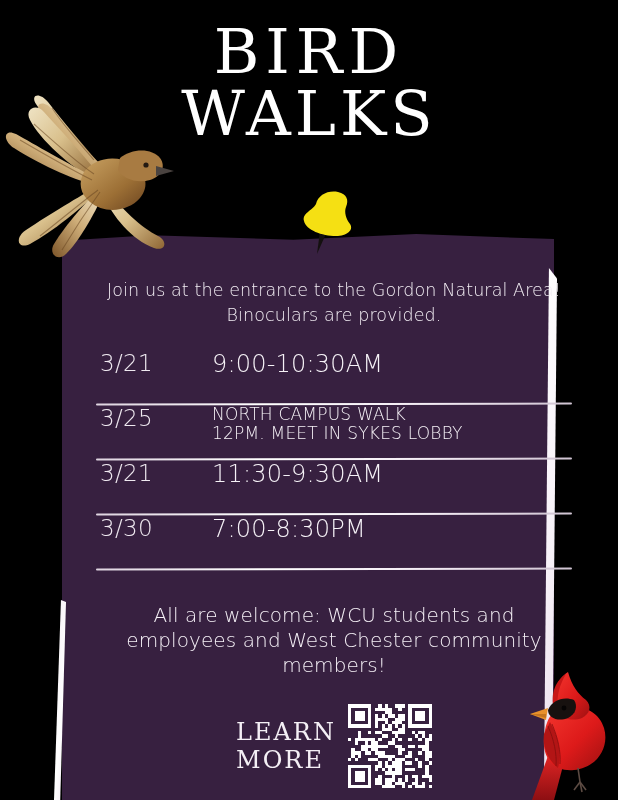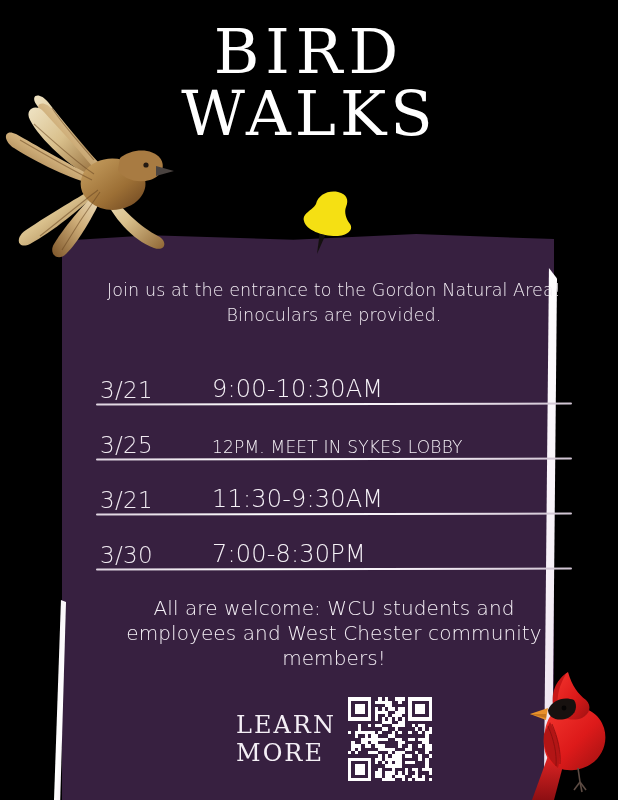--- a/index.html
+++ b/index.html
@@ -80,21 +80,21 @@
     font-family:"DejaVu Sans", sans-serif;
     font-weight:300;
     letter-spacing:0.1px;
     padding:0 14px;
   }
 
   
   .schedule { margin-top:22px; padding:0 4px; }
   .row {
     display:flex;
-    align-items:flex-end;
+    align-items:flex-start;
     min-height:53px;
   }
   .row .date {
     width:118px;
     flex:0 0 118px;
     color:#efe9f0;
     font-size:23px;
     font-family:"DejaVu Sans", sans-serif;
     font-weight:300;
     padding-left:6px;
@@ -115,21 +115,21 @@
   }
   .rule {
     height:2px;
     background:linear-gradient(90deg,#ded4e0 0%,#ffffff 35%,#f3ecf4 70%,#cfc3d2 100%);
     margin:0 2px;
     border-radius:1px;
     transform:rotate(-0.10deg);
   }
 
   .welcome {
-    margin-top:26px;
+    margin-top:33px;
     text-align:center;
     color:#f5f0f6;
     font-size:20px;
     line-height:1.26;
     font-family:"DejaVu Sans", sans-serif;
     font-weight:300;
     letter-spacing:0.1px;
     padding:0 10px;
   }
 
@@ -192,20 +192,21 @@
 
       <div class="row">
         <div class="date">3/21</div>
         <div class="time">9:00-10:30AM</div>
       </div>
       <div class="rule"></div>
 
       <div class="row">
         <div class="date">3/25</div>
         <div class="time two-line">
+          <div>NORTH CAMPUS WALK</div>
           <div>12PM. MEET IN SYKES LOBBY</div>
         </div>
       </div>
       <div class="rule"></div>
 
       <div class="row">
         <div class="date">3/21</div>
         <div class="time">11:30-9:30AM</div>
       </div>
       <div class="rule"></div>

